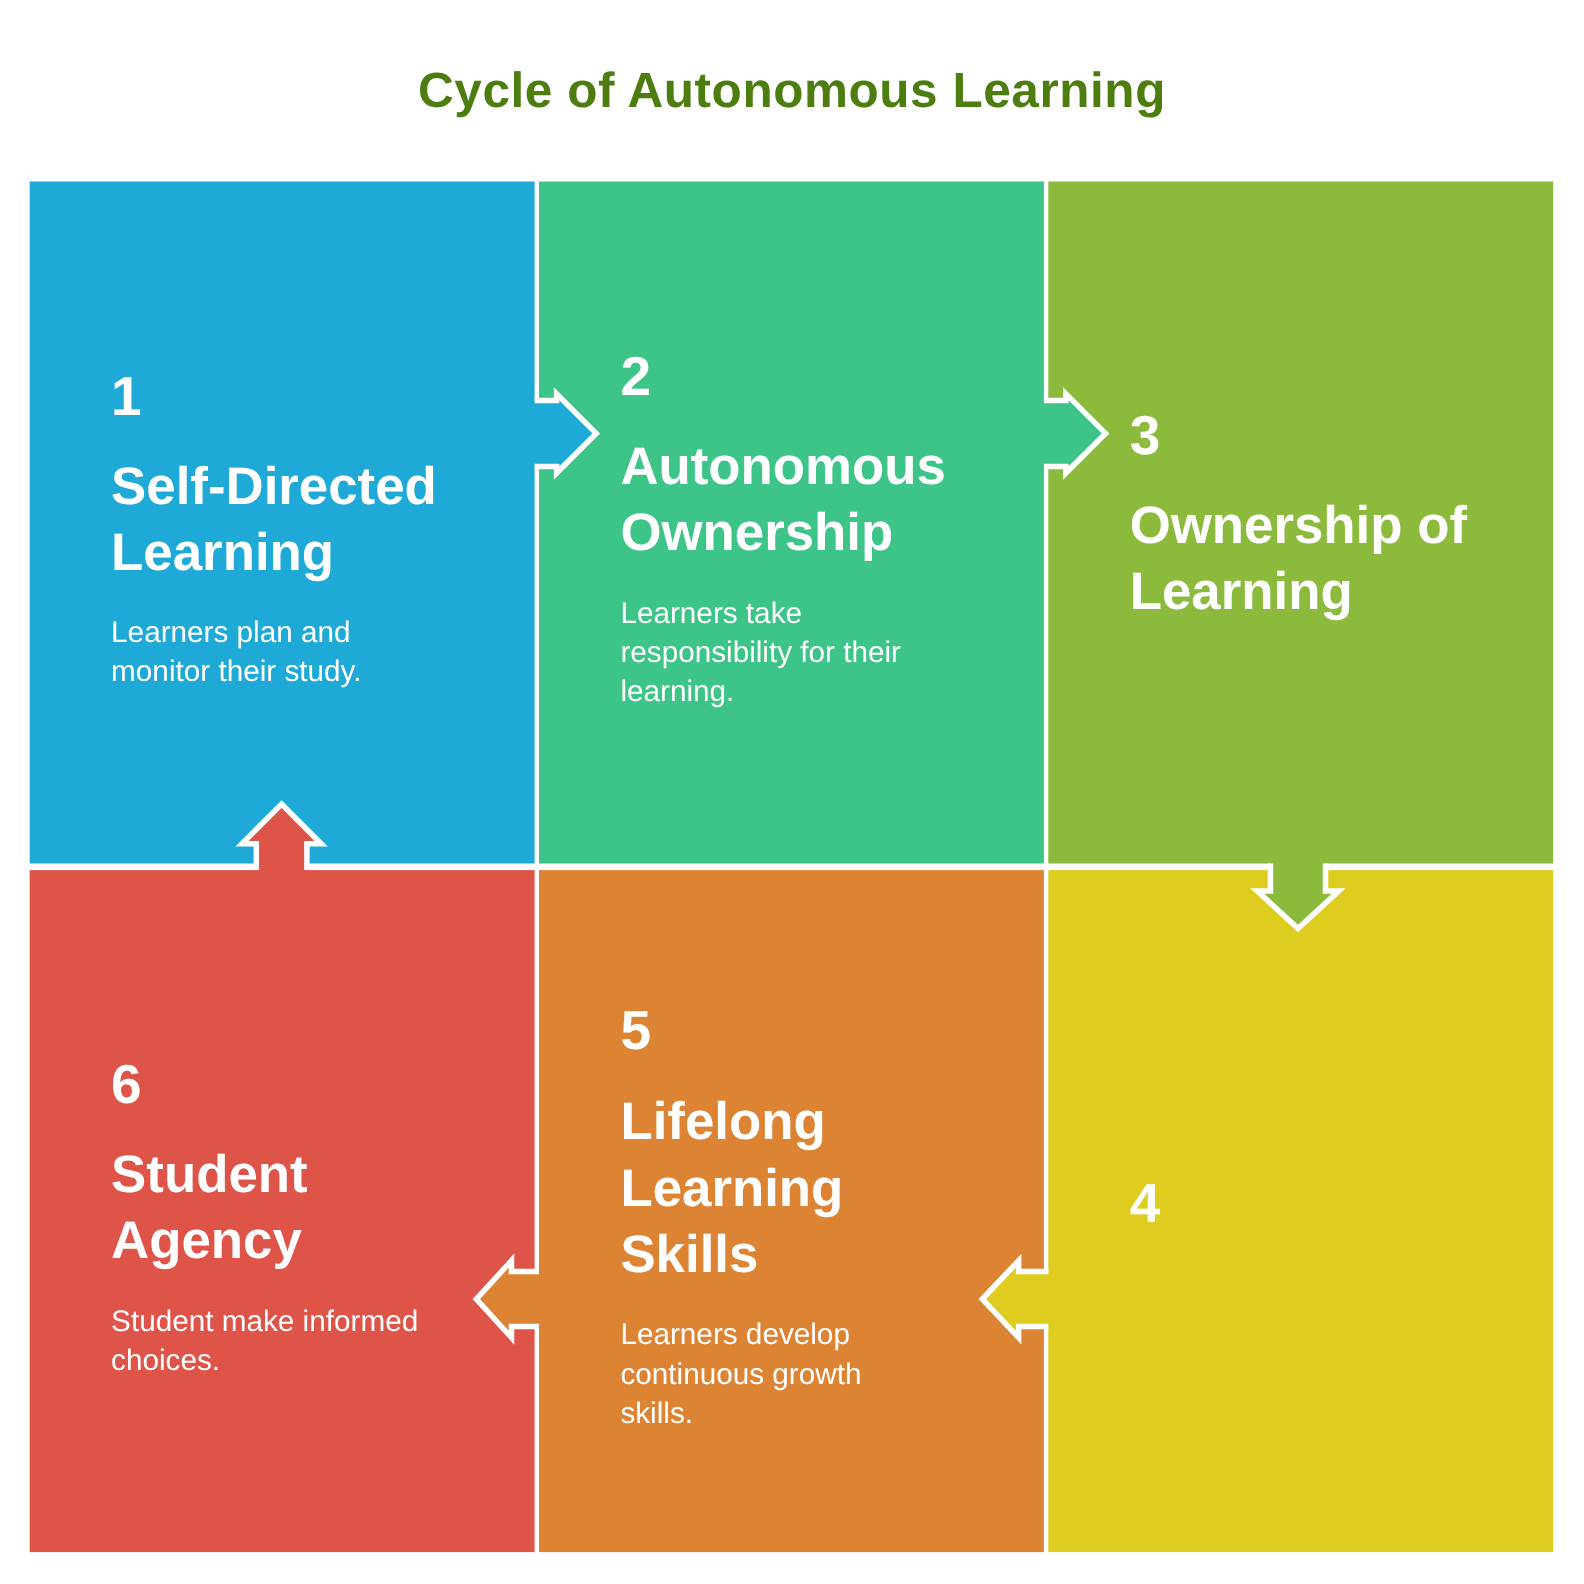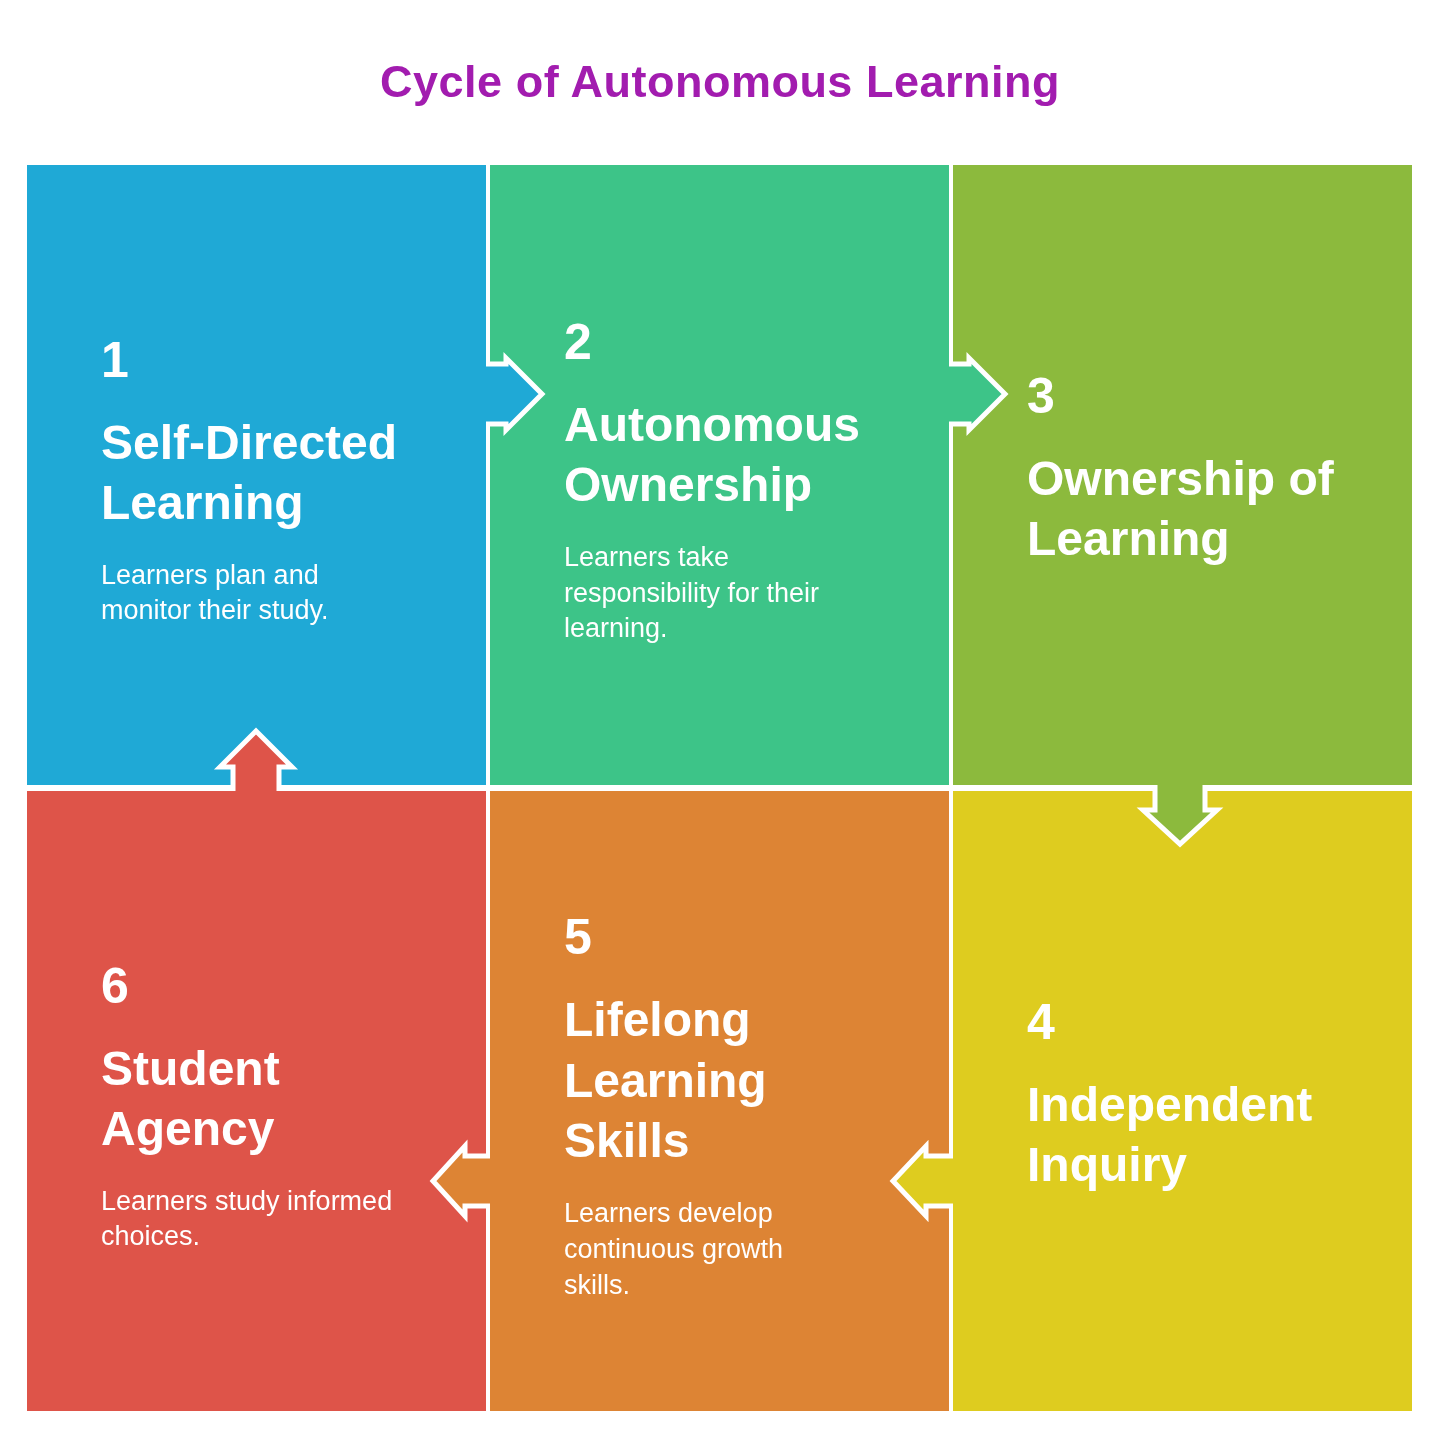--- a/index.html
+++ b/index.html
@@ -82,21 +82,21 @@
     stroke: #ffffff;
     stroke-width: 5;
     stroke-linejoin: miter;
   }
 </style>
 </head>
 <body>
 
 <div class="canvas">
 
-  <div class="title" style="color: #a21caf;">Cycle of Autonomous Learning</div>
+  <div class="title" style="color: #4d7c0f;">Cycle of Autonomous Learning</div>
 
   <div class="grid">
 
     <div class="panel" style="background-color: rgb(31, 169, 214);">
       <div class="step-number">1</div>
       <h2 class="step-title">Self-Directed
 Learning</h2>
       <p class="step-desc">Learners plan and
 monitor their study.</p>
     </div>
@@ -112,37 +112,35 @@
 
     <div class="panel" style="background-color: rgb(140, 186, 61);">
       <div class="step-number">3</div>
       <h2 class="step-title">Ownership of
 Learning</h2>
     </div>
 
     <div class="panel" style="background-color: rgb(222, 84, 73);">
       <div class="step-number">6</div>
       <h2 class="step-title">Student Agency</h2>
-      <p class="step-desc">Learners study informed
+      <p class="step-desc">Student make informed
 choices.</p>
     </div>
 
     <div class="panel" style="background-color: rgb(221, 132, 52);">
       <div class="step-number">5</div>
       <h2 class="step-title">Lifelong Learning
 Skills</h2>
       <p class="step-desc">Learners develop
 continuous growth
 skills.</p>
     </div>
 
     <div class="panel" style="background-color: rgb(222, 204, 31);">
       <div class="step-number">4</div>
-      <h2 class="step-title">Independent
-Inquiry</h2>
     </div>
 
   </div>
 
   <svg class="arrows-layer" width="1440" height="1440" viewBox="0 0 1440 1440">
 
     <g>
       <polygon points="480,364 506,364 506,358 542,394 506,430 506,424 480,424" fill="#1FA9D6"></polygon>
       <path class="arrow-outline" d="M486,364 L506,364 L506,358 L542,394 L506,430 L506,424 L486,424"></path>
     </g>

